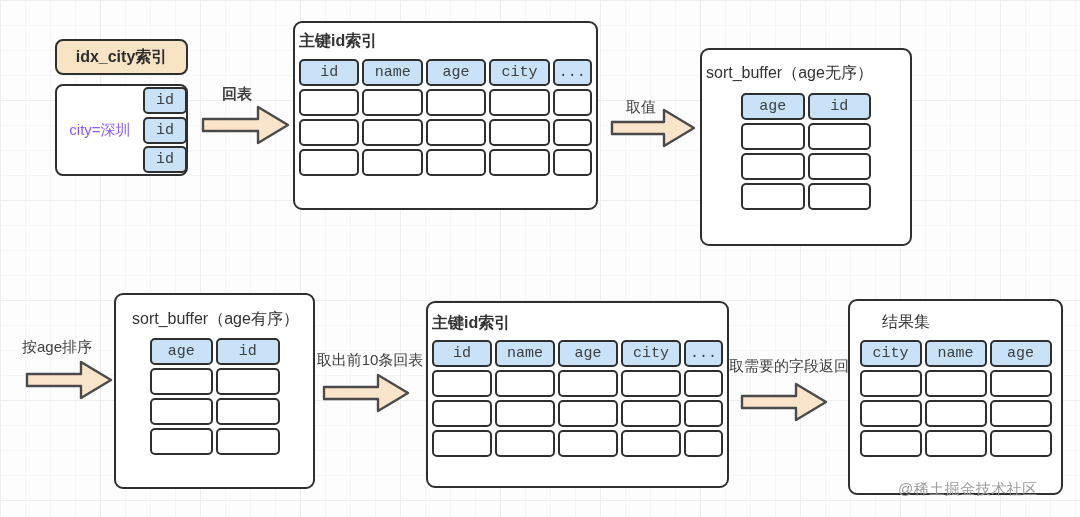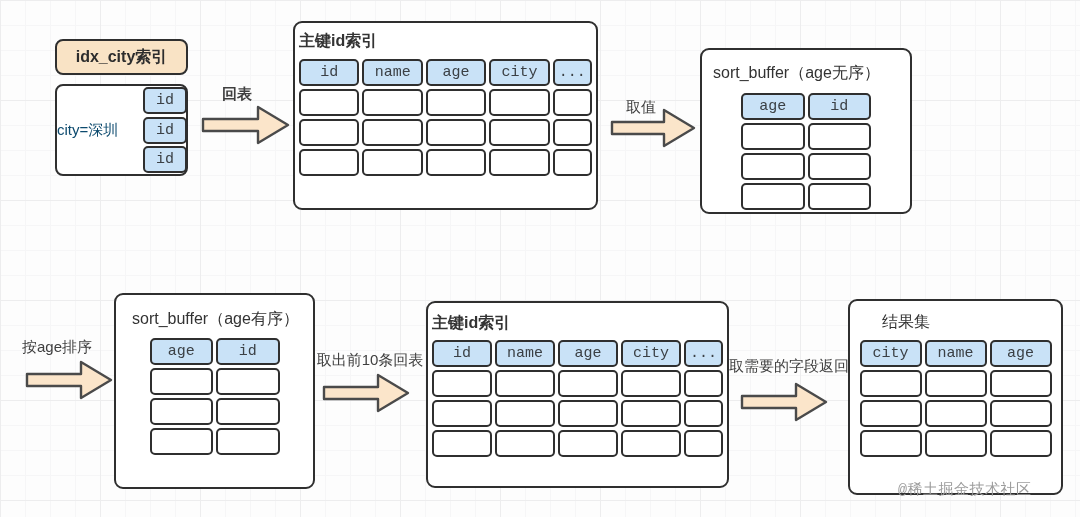--- a/index.html
+++ b/index.html
@@ -49,21 +49,21 @@
     display: flex; align-items: center; justify-content: center;
     font-size: 15px;
     color: #3b4045;
   }
   .cell.hdr { background: var(--blue-cell); font-family: Liberation Mono, monospace; }
 
   
   .n-primary-top   { left: 293px; top: 21px;  width: 305px; height: 189px; padding: 7px 4px 0; }
   .n-primary-top   .node-title { margin-bottom: 7px; }
 
-  .n-sort-unordered{ left: 700px; top: 48px;  width: 212px; height: 166px; padding: 12px 11px 0; }
+  .n-sort-unordered{ left: 700px; top: 48px;  width: 212px; height: 198px; padding: 12px 4px 0; }
   .n-sort-unordered .node-title { margin-bottom: 9px; }
   .n-sort-unordered .tgrid { width: 130px; margin: 0 auto; }
 
   .n-sort-ordered  { left: 114px; top: 293px; width: 201px; height: 196px; padding: 13px 16px 0; }
   .n-sort-ordered  .node-title { margin-bottom: 8px; }
   .n-sort-ordered  .tgrid { width: 130px; margin: 0 auto; }
 
   .n-primary-bottom{ left: 426px; top: 301px; width: 303px; height: 187px; padding: 9px 4px 0; }
   .n-primary-bottom .node-title { margin-bottom: 6px; }
 
@@ -82,21 +82,22 @@
   }
   .idx-body {
     position: absolute; left: 55px; top: 84px; width: 133px; height: 92px;
     background: #fff;
     border: 2px solid var(--border-dark);
     border-radius: 8px;
     display: flex; align-items: center;
   }
   .idx-cond {
     flex: 1;
-    font-size: 15px; color: #0c4a6e;
+    text-align: center;
+    font-size: 15px; color: #8b5cf6;
     white-space: nowrap;
   }
   .idx-ids {
     width: 44px;
     height: 100%;
     padding: 1px 0;
     margin-right: -1px;
     display: flex; flex-direction: column; justify-content: space-between;
   }
   .idx-ids .cell { width: 44px; height: 27px; }
@@ -119,21 +120,20 @@
   }
 
   
   .watermark {
     position: absolute;
     left: 898px; top: 480px;
     font-size: 15px;
     color: var(--watermark-gray);
     letter-spacing: 0.5px;
     white-space: nowrap;
-    font-family: Liberation Mono, monospace;
   }
 </style>
 </head>
 <body>
 
 <div class="canvas">
 
   <div class="idx-header">idx_city索引</div>
   <div class="idx-body">
     <span class="idx-cond">city=深圳</span>

